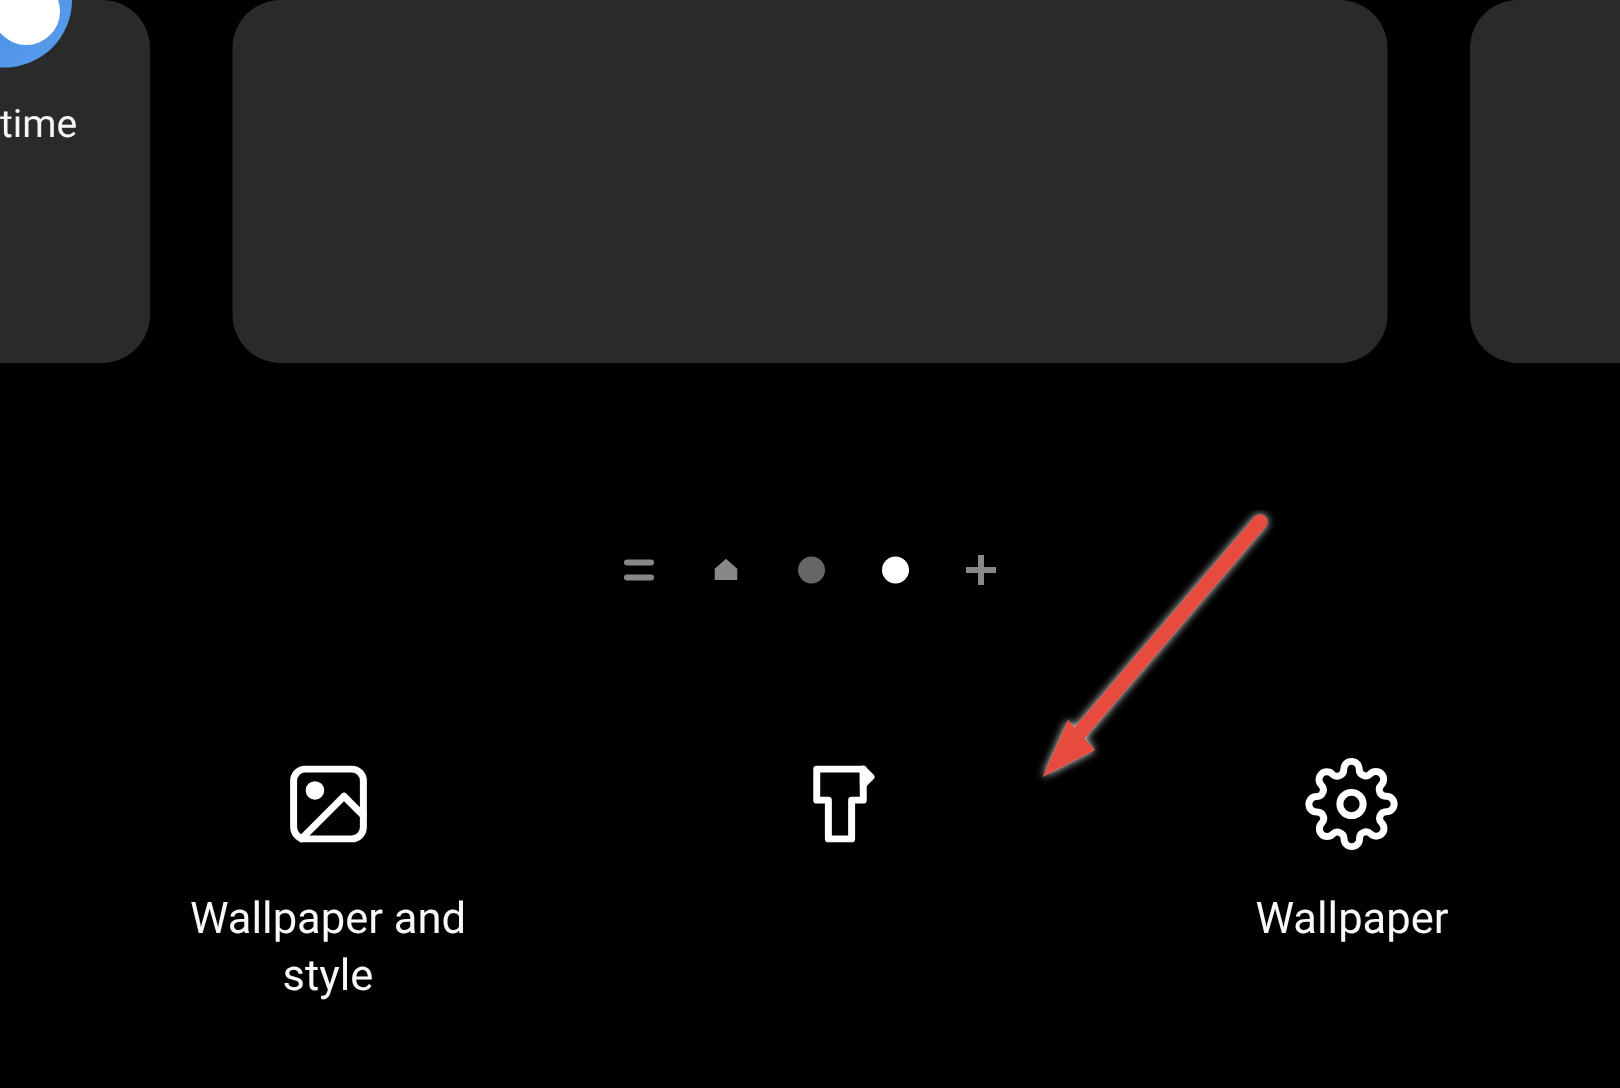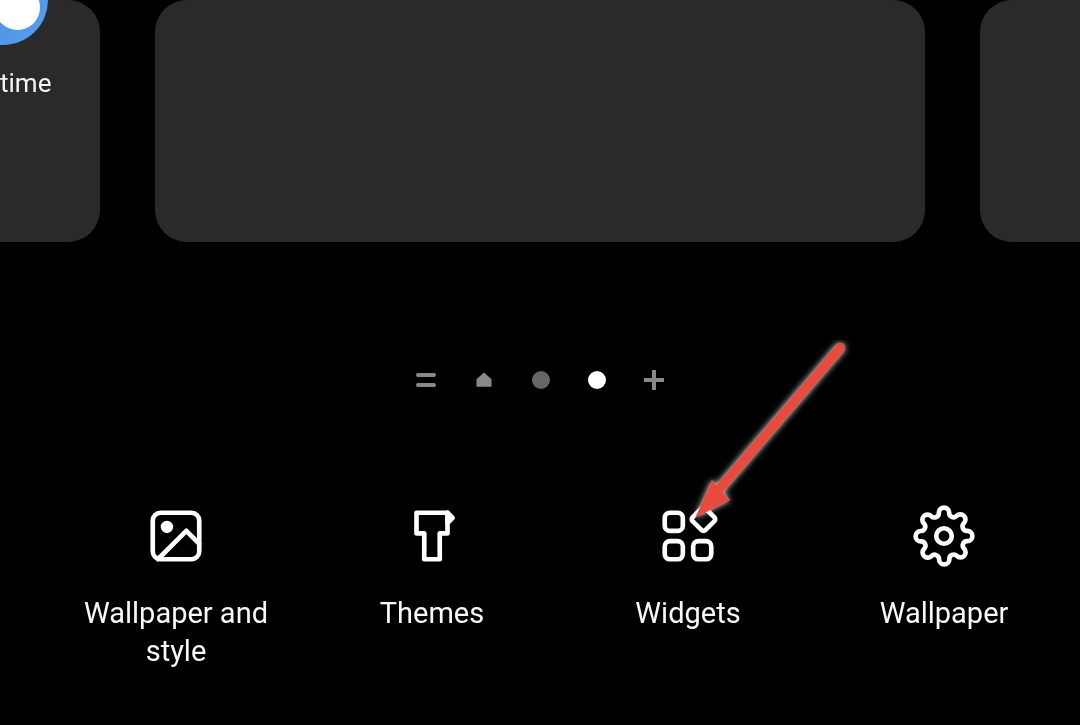--- a/index.html
+++ b/index.html
@@ -248,34 +248,22 @@
     <div class="menu-label">Wallpaper and style</div>
   </div>
 
   <div class="menu-item">
     <div class="menu-icon">
       <svg viewBox="0 0 24 24" fill="none" stroke="#ffffff" stroke-width="1.8" stroke-linecap="round" stroke-linejoin="round">
         <path d="M6 3 L18 3 L18 11 L15 11 L15 21 L9 21 L9 11 L6 11 Z"></path>
         <path d="M18 3 L18 7 L20 5 Z" fill="#ffffff"></path>
       </svg>
     </div>
-    <div class="menu-label">Themes</div>
-  </div>
-
-  <div class="menu-item">
-    <div class="menu-icon">
-      <svg viewBox="0 0 24 24" fill="none" stroke="#ffffff" stroke-width="1.8" stroke-linecap="round" stroke-linejoin="round">
-        <rect x="3" y="3" width="7" height="7" rx="2"></rect>
-        <rect x="3" y="14" width="7" height="7" rx="2"></rect>
-        <rect x="14" y="14" width="7" height="7" rx="2"></rect>
-        <rect x="14.5" y="2" width="7" height="7" rx="1" transform="rotate(45 18 5.5)"></rect>
-      </svg>
-    </div>
-    <div class="menu-label">Widgets</div>
-  </div>
+  </div>
+
 
   <div class="menu-item">
     <div class="menu-icon">
       <svg viewBox="0 0 24 24" fill="none" stroke="#ffffff" stroke-width="1.8" stroke-linecap="round" stroke-linejoin="round">
         <circle cx="12" cy="12" r="3"></circle>
         <path d="M19.4 15a1.65 1.65 0 0 0 .33 1.82l.06.06a2 2 0 0 1 0 2.83 2 2 0 0 1-2.83 0l-.06-.06a1.65 1.65 0 0 0-1.82-.33 1.65 1.65 0 0 0-1 1.51V21a2 2 0 0 1-2 2 2 2 0 0 1-2-2v-.09A1.65 1.65 0 0 0 9 19.4a1.65 1.65 0 0 0-1.82.33l-.06.06a2 2 0 0 1-2.83 0 2 2 0 0 1 0-2.83l.06-.06a1.65 1.65 0 0 0 .33-1.82 1.65 1.65 0 0 0-1.51-1H3a2 2 0 0 1-2-2 2 2 0 0 1 2-2h.09A1.65 1.65 0 0 0 4.6 9a1.65 1.65 0 0 0-.33-1.82l-.06-.06a2 2 0 0 1 0-2.83 2 2 0 0 1 2.83 0l.06.06a1.65 1.65 0 0 0 1.82.33H9a1.65 1.65 0 0 0 1-1.51V3a2 2 0 0 1 2-2 2 2 0 0 1 2 2v.09a1.65 1.65 0 0 0 1 1.51 1.65 1.65 0 0 0 1.82-.33l.06-.06a2 2 0 0 1 2.83 0 2 2 0 0 1 0 2.83l-.06.06a1.65 1.65 0 0 0-.33 1.82V9a1.65 1.65 0 0 0 1.51 1H21a2 2 0 0 1 2 2 2 2 0 0 1-2 2h-.09a1.65 1.65 0 0 0-1.51 1z"></path>
       </svg>
     </div>
     <div class="menu-label">Wallpaper</div>
   </div>

